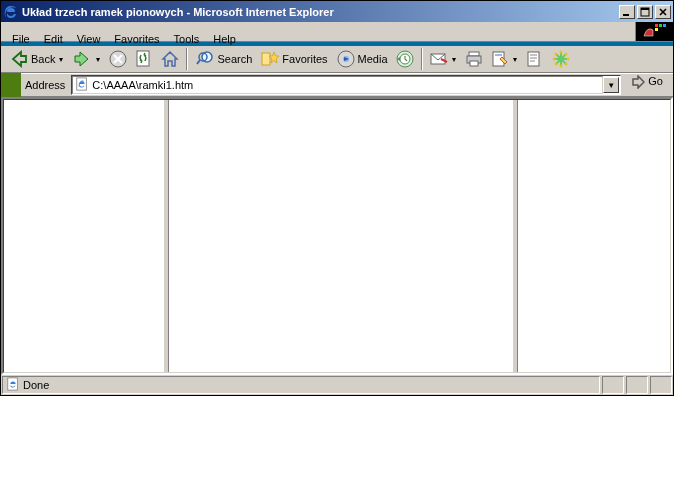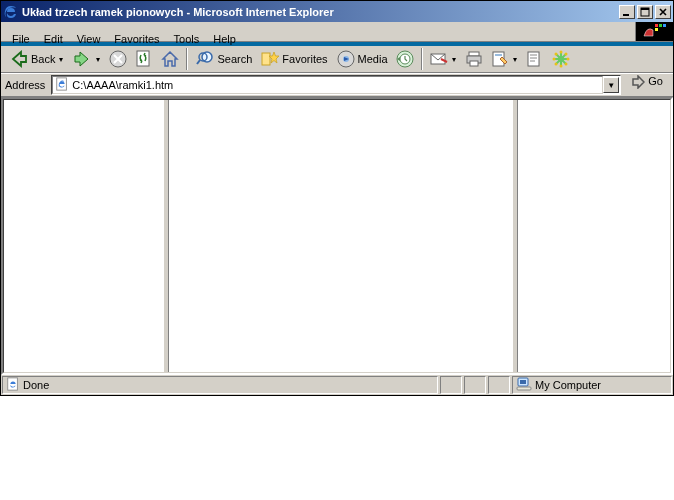--- a/index.html
+++ b/index.html
@@ -15,21 +15,21 @@
   .menubar { height:20px; display:flex; align-items:center; padding:0 4px; background:#d4d0c8; border-bottom:1px solid #808080; position:relative;}
   .menubar .menu-item { padding:2px 7px; cursor:default;margin-top:14px; }
   .throbber { position:absolute; right:0; top:0; width:38px; height:100%; background:#000; border-left:1px solid #808080; display:flex; align-items:center; justify-content:center;}
   .toolbar { height:31px; display:flex; align-items:center; padding:2px 4px; gap:0px; background:#d4d0c8; border-top:4px solid #0369a1; border-bottom:1px solid #808080;}
   .tbtn { height:24px; display:flex; align-items:center; padding:0 4px; gap:2px; cursor:default; }
   .tbtn.icon-only { padding:0 3px; }
   .tbtn .ic { width:20px; height:20px; display:flex; align-items:center; justify-content:center; }
   .tbtn .lbl { font-size:11px; color:#000; }
   .drop-arrow { width:7px; display:flex; align-items:center; justify-content:center; color:#000; font-size:8px;}
   .sep { width:2px; height:22px; margin:0 3px; border-left:1px solid #808080; border-right:1px solid #fff; }
-  .addressbar { height:24px; display:flex; align-items:center; padding:0 4px; gap:4px; background:#d4d0c8; border-top:1px solid #fff; border-bottom:1px solid #808080;}
+  .addressbar { height:24px; display:flex; align-items:center; padding:0 4px; gap:4px; background:#d4d0c8; border-top:1px solid #fff; border-bottom:1px solid #808080;margin-left:20px;}
   .addressbar .albl { font-size:11px; padding-right:2px;}
   .addr-input-wrap { flex:1; height:20px; background:#fff; border:1px solid; border-color:#404040 #fff #fff #404040; display:flex; align-items:center; }
   .addr-input-wrap .inner { flex:1; height:18px; border:1px solid; border-color:#808080 #d4d0c8 #d4d0c8 #808080; display:flex; align-items:center; padding:0 2px; gap:3px; }
   .addr-input-wrap .addr-text { flex:1; font-size:11px; overflow:hidden; white-space:nowrap; color:#000;}
   .addr-input-wrap .dd { width:16px; height:16px; background:#d4d0c8; border:1px solid; border-color:#fff #404040 #404040 #fff; display:flex; align-items:center; justify-content:center; font-size:8px; margin-right:1px;}
   .go-btn { height:20px; padding:0 6px; display:flex; gap:3px; cursor:default; }
   .content { flex:1; border:2px solid; border-color:#808080 #fff #fff #808080; background:#fff; position:relative; }
   .content .inner2 { position:absolute; inset:0; border:1px solid; border-color:#404040 #d4d0c8 #d4d0c8 #404040; }
   .frameset { display:flex; width:100%; height:100%; }
   .frame { background:#fff; }
@@ -281,23 +281,15 @@
     <div class="cell" style="flex:1">
       <span class="ie-page-icon"><svg viewBox="0 0 16 16">
             <rect x="2" y="1" width="11" height="14" fill="#fff" stroke="#888"></rect>
             <path d="M5 8 Q5 5 8 5 Q11 5 11 8 L5 8 M5 9 Q6 11 8 11 Q9.5 11 10 10 L11 10 Q10 12 8 12 Q5 12 5 9" fill="#3b7dd8"></path>
           </svg></span>
       <span>Done</span>
     </div>
     <div class="cell" style="width:22px"></div>
     <div class="cell" style="width:22px"></div>
     <div class="cell" style="width:22px"></div>
-    <div class="cell" style="width:160px">
-      <span><svg width="16" height="14" viewBox="0 0 16 14">
-            <rect x="2" y="1" width="10" height="8" rx="1" fill="#cde6ff" stroke="#3a6aaa"></rect>
-            <rect x="4" y="3" width="6" height="4" fill="#3a6aaa"></rect>
-            <rect x="1" y="10" width="14" height="3" rx="1" fill="#e8e8d8" stroke="#888"></rect>
-          </svg></span>
-      <span>My Computer</span>
-    </div>
   </div>
 
 </div>
 
 </body></html>

